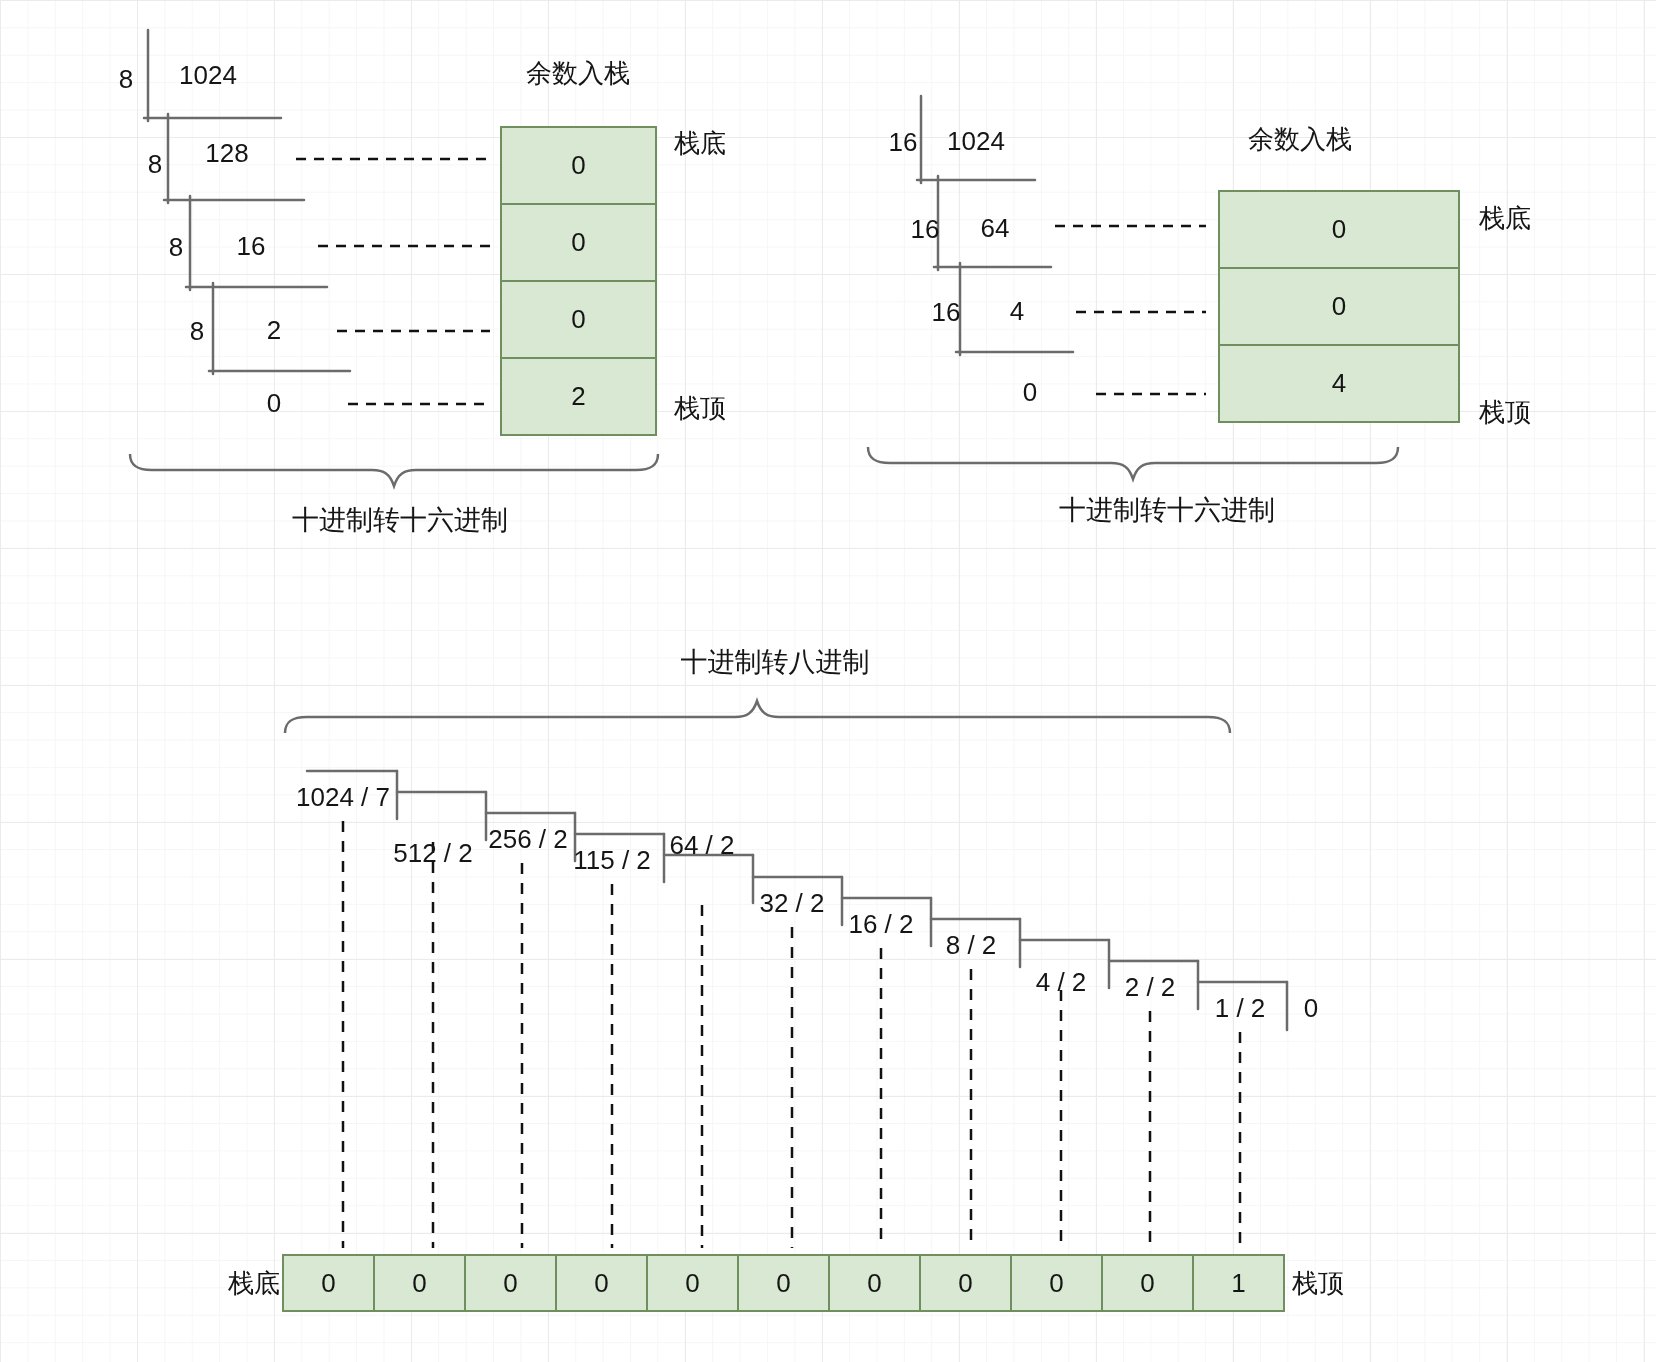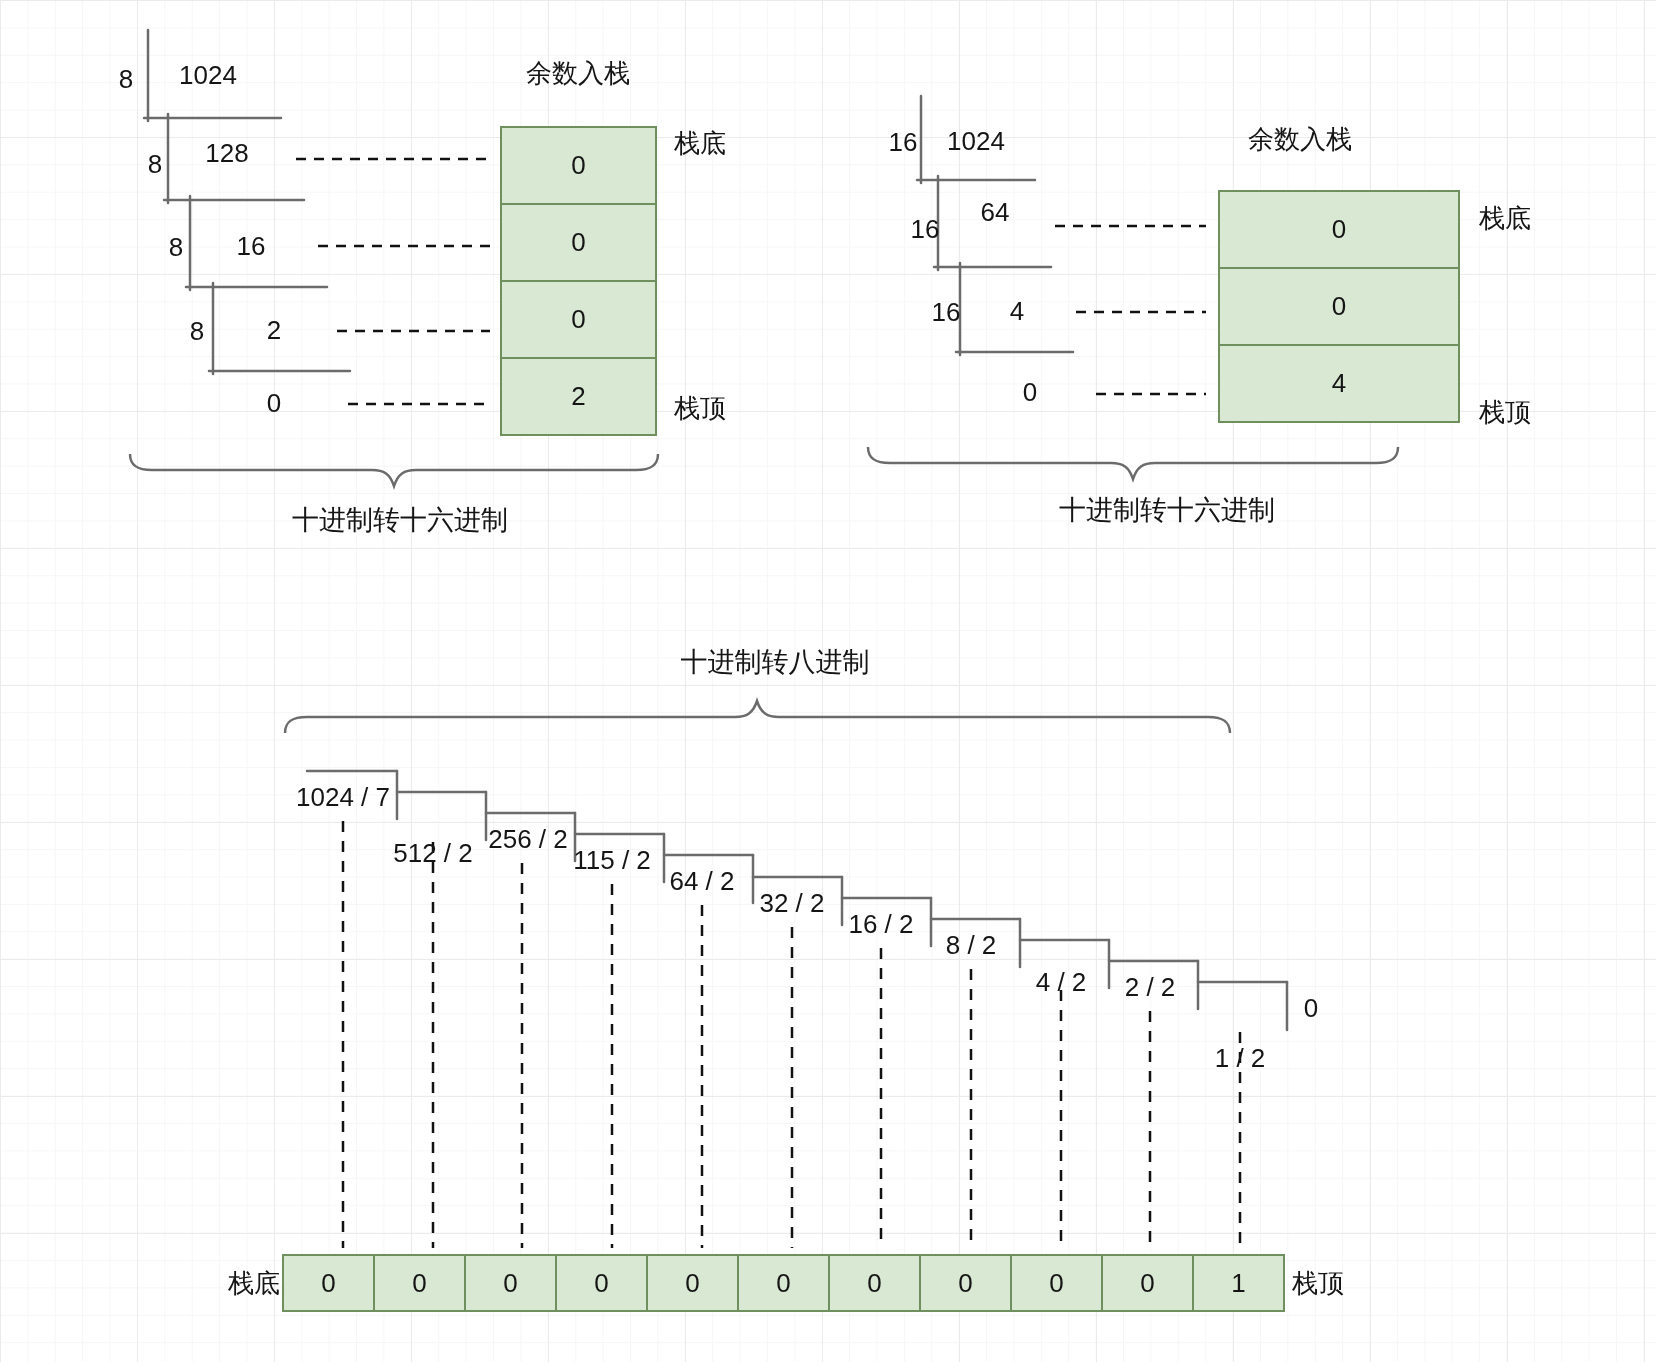--- a/index.html
+++ b/index.html
@@ -134,46 +134,46 @@
   <div class="cell" style="left:500px;top:203px;width:157px;height:79px">0</div>
   <div class="cell" style="left:500px;top:280px;width:157px;height:79px">0</div>
   <div class="cell" style="left:500px;top:357px;width:157px;height:79px">2</div>
   <div class="lbl" style="left:700px;top:143px">栈底</div>
   <div class="lbl" style="left:700px;top:408px">栈顶</div>
   <div class="lbl cap" style="left:400px;top:520px">十进制转十六进制</div>
 
   <div class="lbl" style="left:903px;top:142px">16</div>
   <div class="lbl" style="left:976px;top:141px">1024</div>
   <div class="lbl" style="left:925px;top:229px">16</div>
-  <div class="lbl" style="left:995px;top:212px">64</div>
+  <div class="lbl" style="left:995px;top:228px">64</div>
   <div class="lbl" style="left:946px;top:312px">16</div>
   <div class="lbl" style="left:1017px;top:311px">4</div>
   <div class="lbl" style="left:1030px;top:392px">0</div>
 
   <div class="lbl" style="left:1300px;top:139px">余数入栈</div>
   <div class="cell" style="left:1218px;top:190px;width:242px;height:79px">0</div>
   <div class="cell" style="left:1218px;top:267px;width:242px;height:79px">0</div>
   <div class="cell" style="left:1218px;top:344px;width:242px;height:79px">4</div>
   <div class="lbl" style="left:1505px;top:218px">栈底</div>
   <div class="lbl" style="left:1505px;top:412px">栈顶</div>
   <div class="lbl cap" style="left:1167px;top:510px">十进制转十六进制</div>
 
   <div class="lbl cap" style="left:775px;top:662px">十进制转八进制</div>
 
   <div class="lbl" style="left:343px;top:797px">1024 / 7</div>
   <div class="lbl" style="left:433px;top:853px">512 / 2</div>
   <div class="lbl" style="left:528px;top:839px">256 / 2</div>
   <div class="lbl" style="left:612px;top:860px">115 / 2</div>
-  <div class="lbl" style="left:702px;top:881px">64 / 2</div>
+  <div class="lbl" style="left:702px;top:845px">64 / 2</div>
   <div class="lbl" style="left:792px;top:903px">32 / 2</div>
   <div class="lbl" style="left:881px;top:924px">16 / 2</div>
   <div class="lbl" style="left:971px;top:945px">8 / 2</div>
   <div class="lbl" style="left:1061px;top:982px">4 / 2</div>
   <div class="lbl" style="left:1150px;top:987px">2 / 2</div>
-  <div class="lbl" style="left:1240px;top:1058px">1 / 2</div>
+  <div class="lbl" style="left:1240px;top:1008px">1 / 2</div>
   <div class="lbl" style="left:1311px;top:1008px">0</div>
 
   <div class="lbl" style="left:254px;top:1283px">栈底</div>
   <div class="cell" style="left:282px;top:1254px;width:93px;height:58px">0</div>
   <div class="cell" style="left:373px;top:1254px;width:93px;height:58px">0</div>
   <div class="cell" style="left:464px;top:1254px;width:93px;height:58px">0</div>
   <div class="cell" style="left:555px;top:1254px;width:93px;height:58px">0</div>
   <div class="cell" style="left:646px;top:1254px;width:93px;height:58px">0</div>
   <div class="cell" style="left:737px;top:1254px;width:93px;height:58px">0</div>
   <div class="cell" style="left:828px;top:1254px;width:93px;height:58px">0</div>

